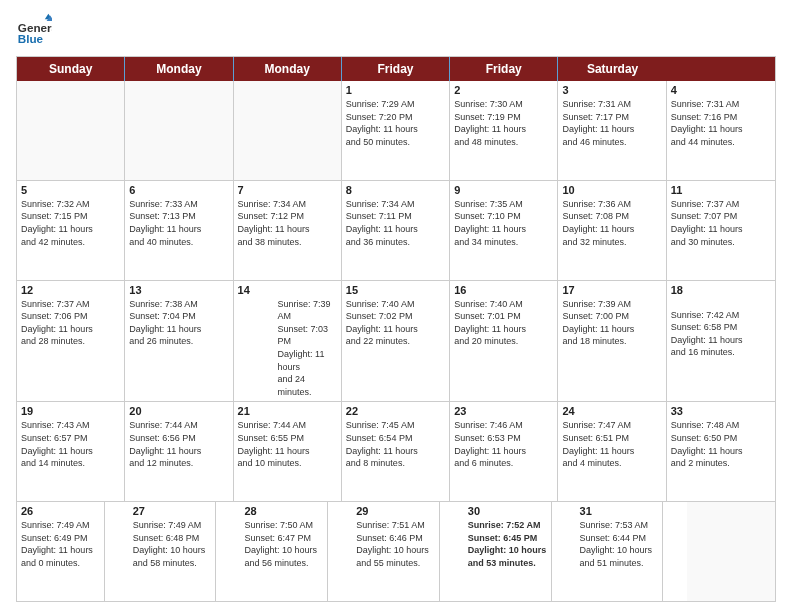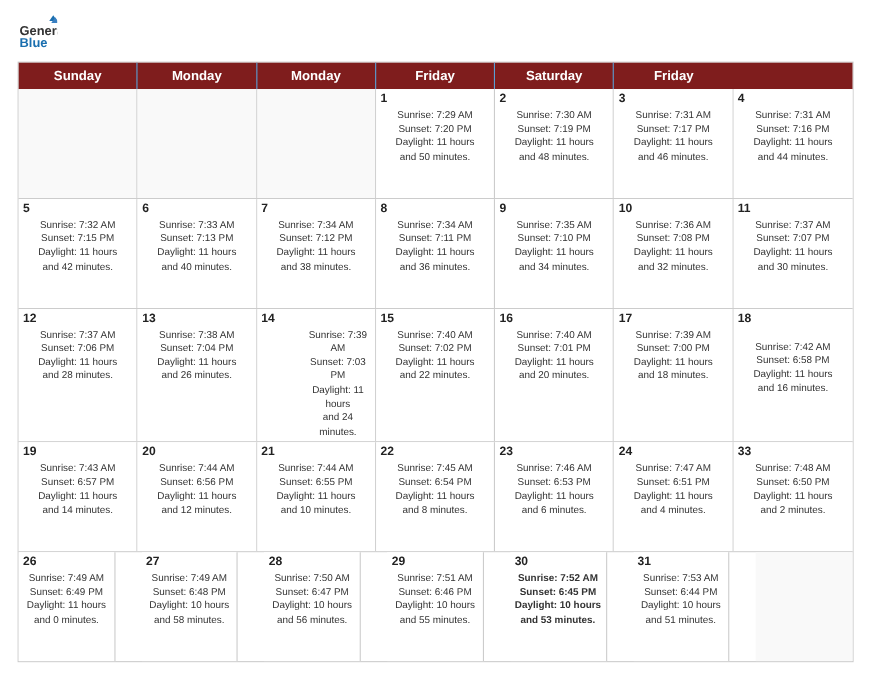--- a/index.html
+++ b/index.html
@@ -100,21 +100,20 @@
     .day-num {
       font-size: 11px;
       font-weight: bold;
       margin-bottom: 2px;
       color: #222;
     }
     .cell-text {
       font-size: 9px;
       color: #333;
       line-height: 1.4;
-      text-align: center;
     }
   </style>
 </head>
 <body>
 
 <div class="page">
   <div class="header">
     <div class="logo">
       <svg class="logo-icon" viewBox="0 0 40 40">
         <text x="2" y="22" font-size="13" font-weight="bold" fill="#333">General</text>
@@ -132,22 +131,22 @@
       <div class="subtitle"></div>
     </div>
   </div>
 
   <div class="calendar">
     <div class="cal-header">
     <div class="cal-header-cell">Sunday</div>
         <div class="cal-header-cell">Monday</div>
         <div class="cal-header-cell">Monday</div>
         <div class="cal-header-cell">Friday</div>
+        <div class="cal-header-cell">Friday</div>
         <div class="cal-header-cell">Saturday</div>
-        <div class="cal-header-cell">Friday</div>
       </div>
     <div class="cal-body">
     <div class="cal-row">
           <div class="cal-cell empty"></div>
           <div class="cal-cell empty"></div>
           <div class="cal-cell empty"></div>
           <div class="cal-cell">
             <div class="day-num">1</div>
             <div class="cell-text" style="white-space: pre-line;">Sunrise: 7:29 AM
 Sunset: 7:20 PM

